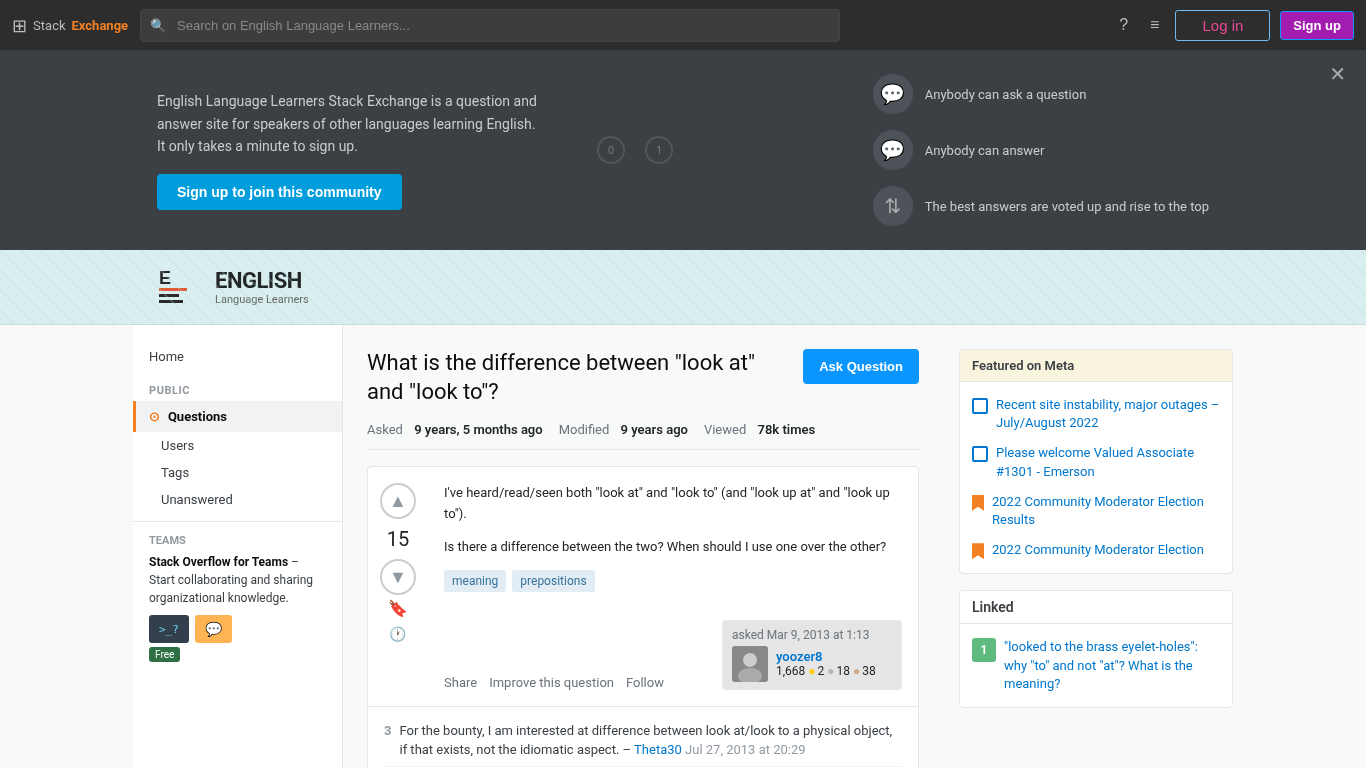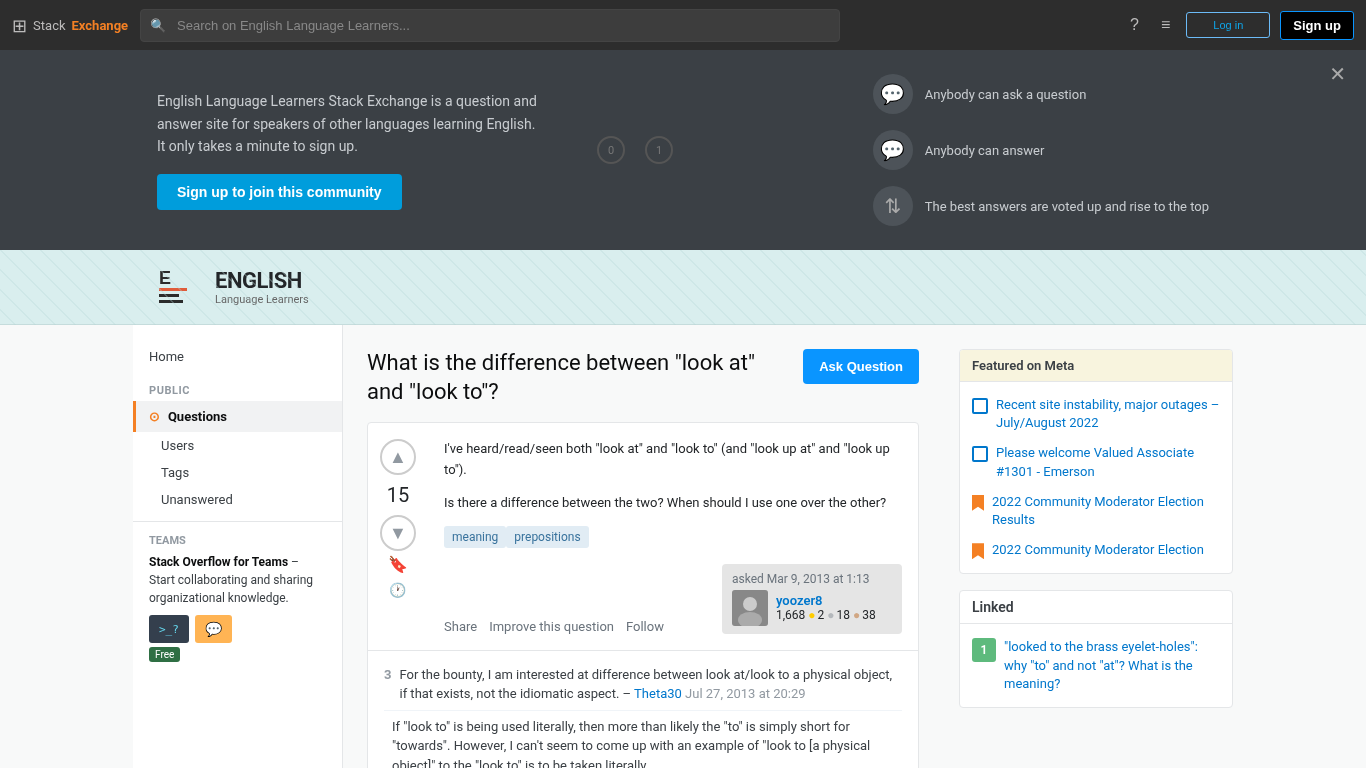--- a/index.html
+++ b/index.html
@@ -9,22 +9,22 @@
     .topbar { background: #2d2d2d; height: 50px; display: flex; align-items: center; padding: 0 12px; gap: 12px; position: relative; z-index: 100; }
     .topbar-logo { display: flex; align-items: center; gap: 6px; color: #bcbbbb; font-size: 13px; white-space: nowrap; }
     .topbar-logo .stack-icon { color: #bcbbbb; font-size: 18px; }
     .topbar-logo .exchange-text { color: #f48024; font-weight: 700; }
     .search-bar { flex: 1; max-width: 700px; position: relative; }
     .search-bar input { width: 100%; padding: 8px 12px 8px 36px; border: 1px solid #444; background: #3d3d3d; color: #ccc; border-radius: 4px; font-size: 13px; outline: none; }
     .search-bar input::placeholder { color: #888; }
     .search-icon-wrapper { position: absolute; left: 10px; top: 50%; transform: translateY(-50%); color: #888; }
     .topbar-right { display: flex; align-items: center; gap: 10px; margin-left: auto; }
     .topbar-icon-btn { background: none; border: none; color: #bcbbbb; cursor: pointer; padding: 6px; font-size: 16px; }
-    .btn-login { background: none; border: 1px solid #6cbbf7; color: #0ea5e9; padding: 6px 26px; border-radius: 3px; cursor: pointer; font-size: 11px; }
-    .btn-signup { background: #000000; border: 1px solid #0a95ff; color: #fff; padding: 6px 12px; border-radius: 3px; cursor: pointer; font-size: 13px; font-weight: 600; }
+    .btn-login { background: none; border: 1px solid #6cbbf7; color: #ec4899; padding: 6px 26px; border-radius: 3px; cursor: pointer; font-size: 15px; }
+    .btn-signup { background: #a21caf; border: 1px solid #0a95ff; color: #fff; padding: 6px 12px; border-radius: 3px; cursor: pointer; font-size: 13px; font-weight: 600; }
 
     
     .hero-banner { background: #3b4045; padding: 24px 0; position: relative; overflow: hidden; }
     .hero-inner { max-width: 1100px; margin: 0 auto; display: flex; align-items: center; gap: 40px; padding: 0 24px; }
     .hero-text { max-width: 380px; }
     .hero-text p { color: #c8ccd0; font-size: 14px; line-height: 1.6; margin-bottom: 16px; }
     .btn-join { background: #009ddc; color: #fff; border: none; padding: 10px 20px; border-radius: 4px; cursor: pointer; font-size: 14px; font-weight: 600; white-space: nowrap; }
     .hero-icons { display: flex; flex-direction: column; gap: 16px; margin-left: auto; }
     .hero-feature { display: flex; align-items: center; gap: 12px; color: #c8ccd0; font-size: 13px; }
     .hero-feature .feat-icon { width: 40px; height: 40px; background: #4d5359; border-radius: 50%; display: flex; align-items: center; justify-content: center; font-size: 20px; color: #aaa; }
@@ -71,21 +71,21 @@
     
     .question-container { background: #fff; border: 1px solid #e4e6e8; border-radius: 4px; padding: 0; }
     .question-inner { display: flex; gap: 0; }
     .vote-column { display: flex; flex-direction: column; align-items: center; padding: 16px 12px; gap: 4px; min-width: 60px; }
     .vote-btn { background: none; border: 2px solid #ccc; border-radius: 50%; width: 36px; height: 36px; display: flex; align-items: center; justify-content: center; cursor: pointer; color: #9199a1; font-size: 18px; }
     .vote-count { font-size: 20px; font-weight: 400; color: #232629; padding: 4px 0; }
     .vote-save { background: none; border: none; cursor: pointer; color: #9199a1; font-size: 16px; }
     .vote-history { background: none; border: none; cursor: pointer; color: #9199a1; font-size: 14px; padding: 4px; }
     .question-body { flex: 1; padding: 16px; }
     .question-text { font-size: 13px; color: #232629; line-height: 1.6; margin-bottom: 12px; }
-    .question-tags { display: flex; gap: 0; flex-wrap: wrap; margin-bottom: 16px; }
+    .question-tags { display: flex; gap: 6px; flex-wrap: wrap; margin-bottom: 28px; }
     .tag { background: #e1ecf4; color: #39739d; padding: 4px 8px; border-radius: 3px; font-size: 12px; cursor: pointer; text-decoration: none; }
     .question-actions { display: flex; gap: 12px; align-items: center; }
     .action-link { color: #6a737c; font-size: 13px; cursor: pointer; text-decoration: none; }
 
     
     .user-card { margin-left: auto; background: #e5e5e5; border-radius: 4px; padding: 8px 10px; font-size: 12px; min-width: 180px; }
     .user-card-header { color: #6a737c; margin-bottom: 4px; }
     .user-info { display: flex; align-items: center; gap: 8px; }
     .user-avatar { width: 36px; height: 36px; border-radius: 3px; background: #ccc; display: flex; align-items: center; justify-content: center; overflow: hidden; }
     .user-name { color: #0077cc; font-weight: 600; font-size: 13px; cursor: pointer; }
@@ -228,20 +228,34 @@
           </div>
         </div>
         <span class="teams-free-badge">Free</span>
       </div>
     </aside>
 
     <main class="content-area">
       <div class="question-header">
         <h1 class="question-title">What is the difference between "look at" and "look to"?</h1>
         <button class="btn-ask">Ask Question</button>
+      </div>
+      <div class="question-meta">
+        <span>
+          <span class="label">Asked</span>&nbsp;
+          <span class="value">9 years, 5 months ago</span>
+        </span>
+        <span>
+          <span class="label">Modified</span>&nbsp;
+          <span class="value">9 years ago</span>
+        </span>
+        <span>
+          <span class="label">Viewed</span>&nbsp;
+          <span class="value">78k times</span>
+        </span>
       </div>
 
       <div class="question-container">
         <div class="question-inner">
 
           <div class="vote-column">
             <button class="vote-btn">▲</button>
             <span class="vote-count">15</span>
             <button class="vote-btn">▼</button>
             <button class="vote-save">🔖</button>

